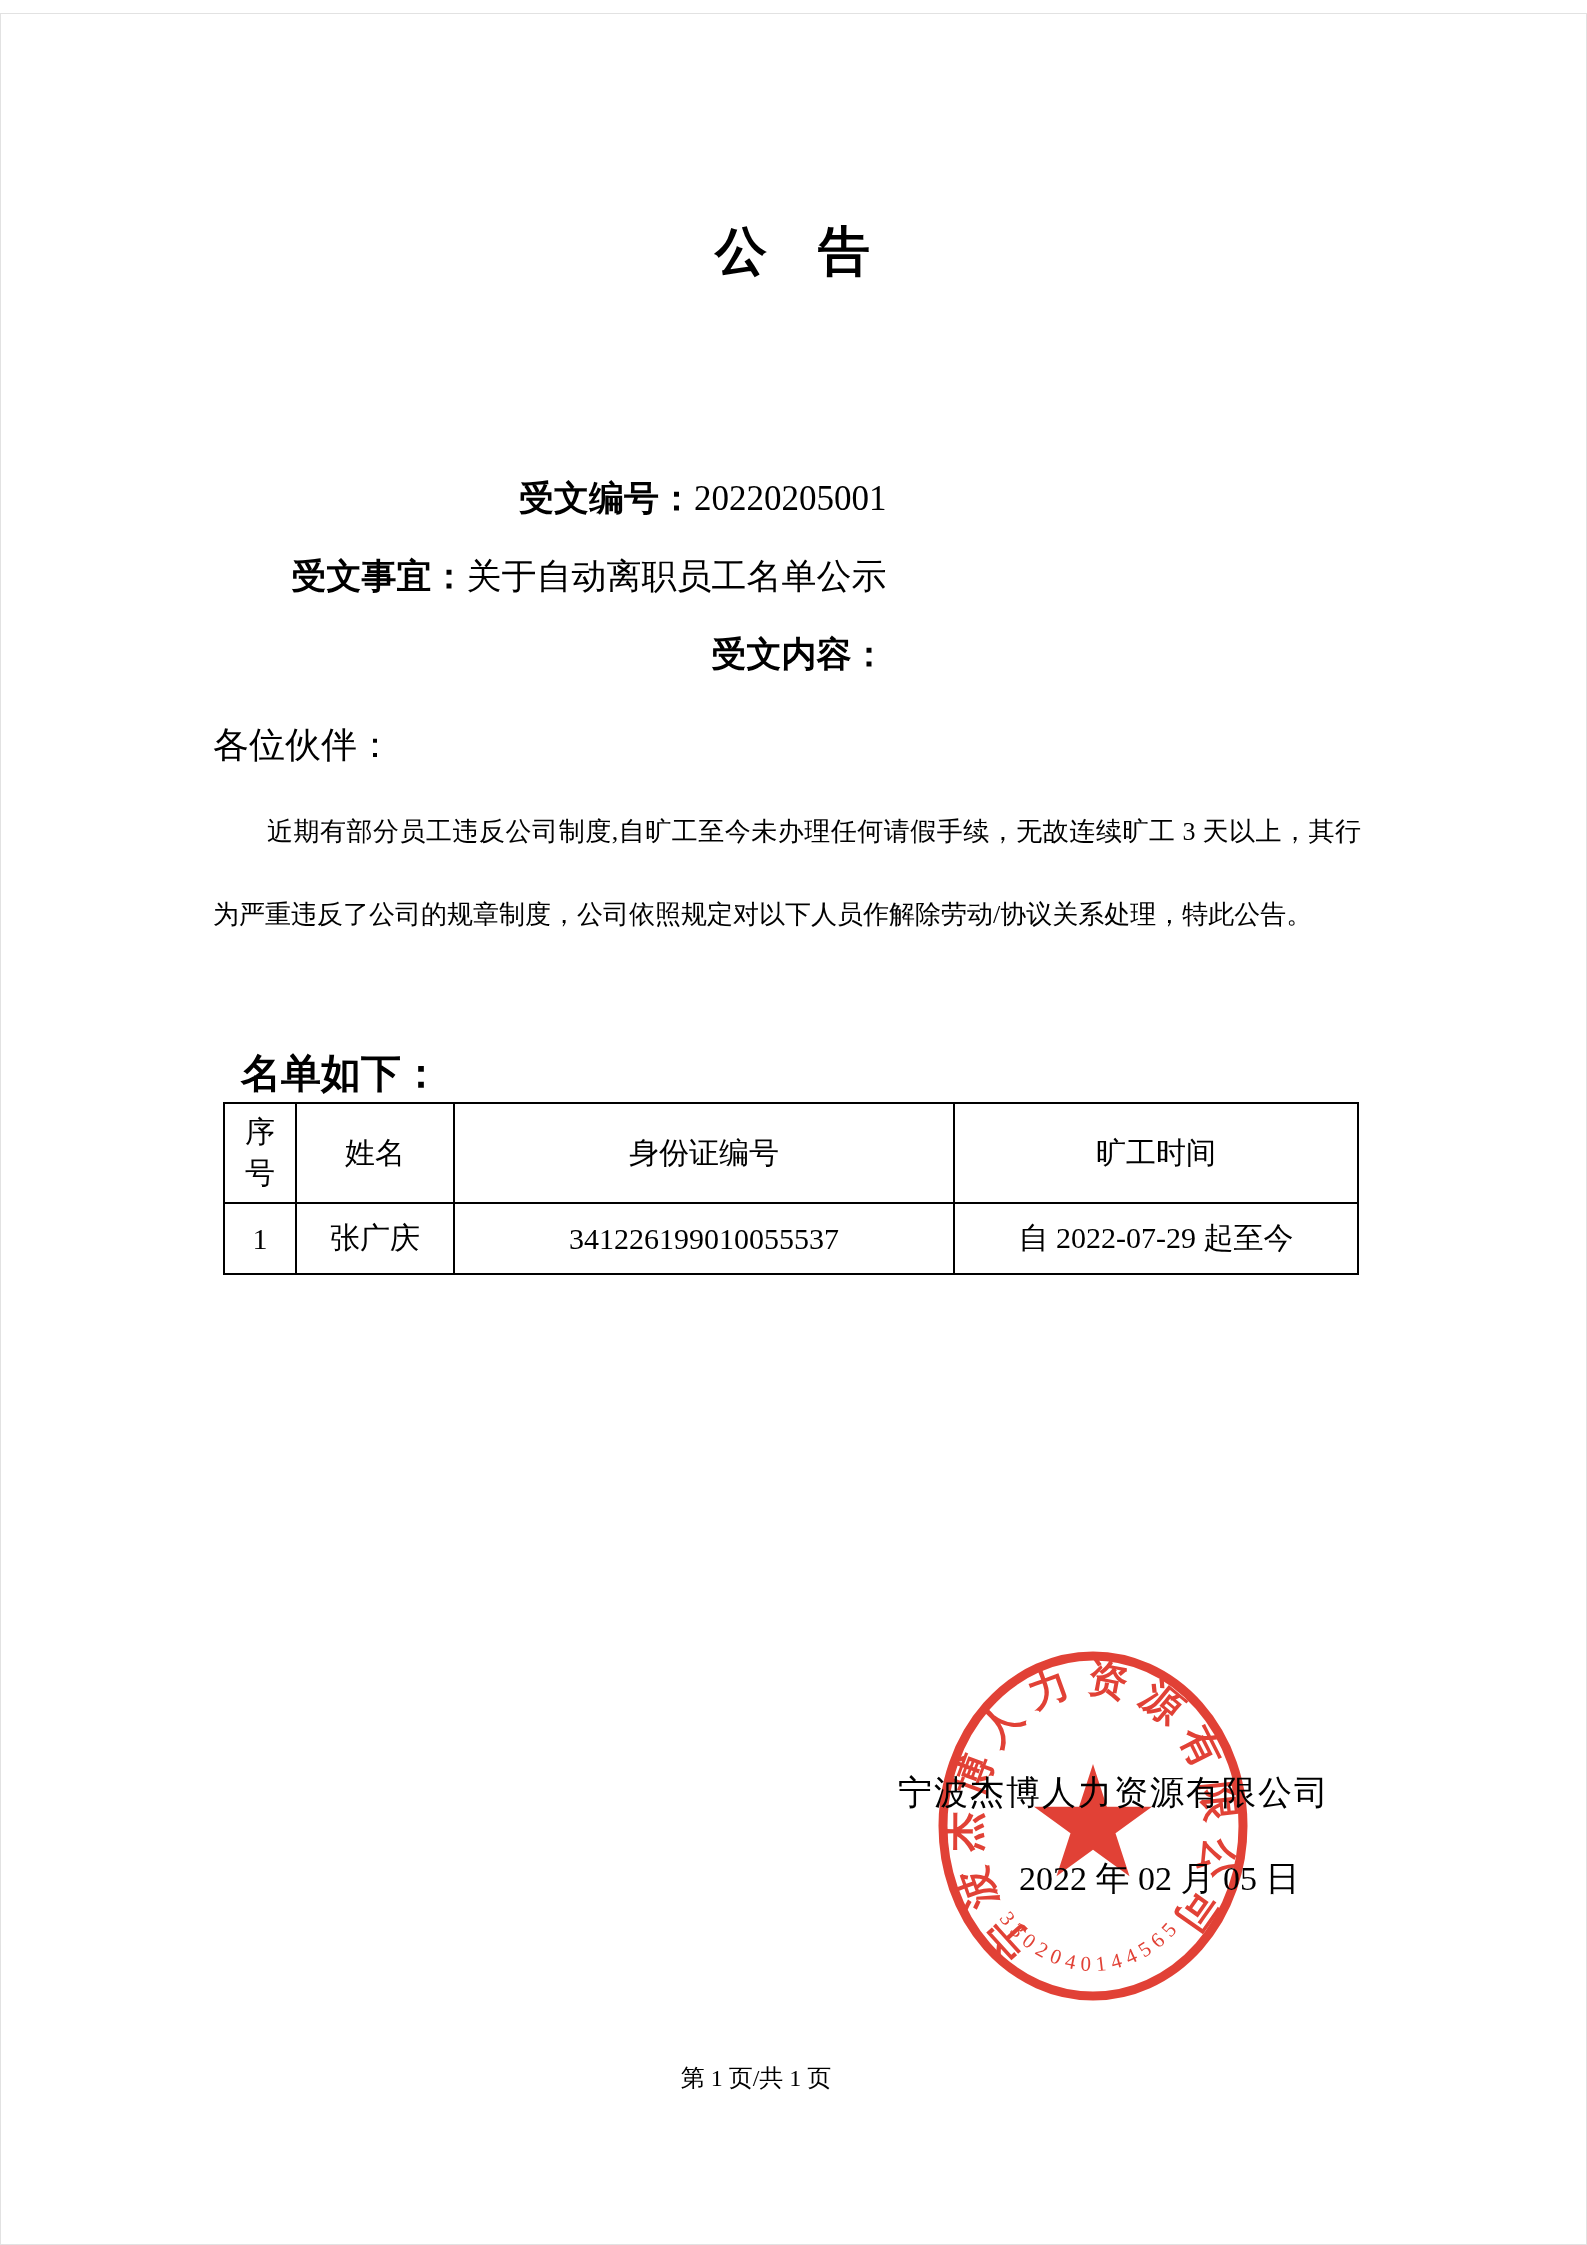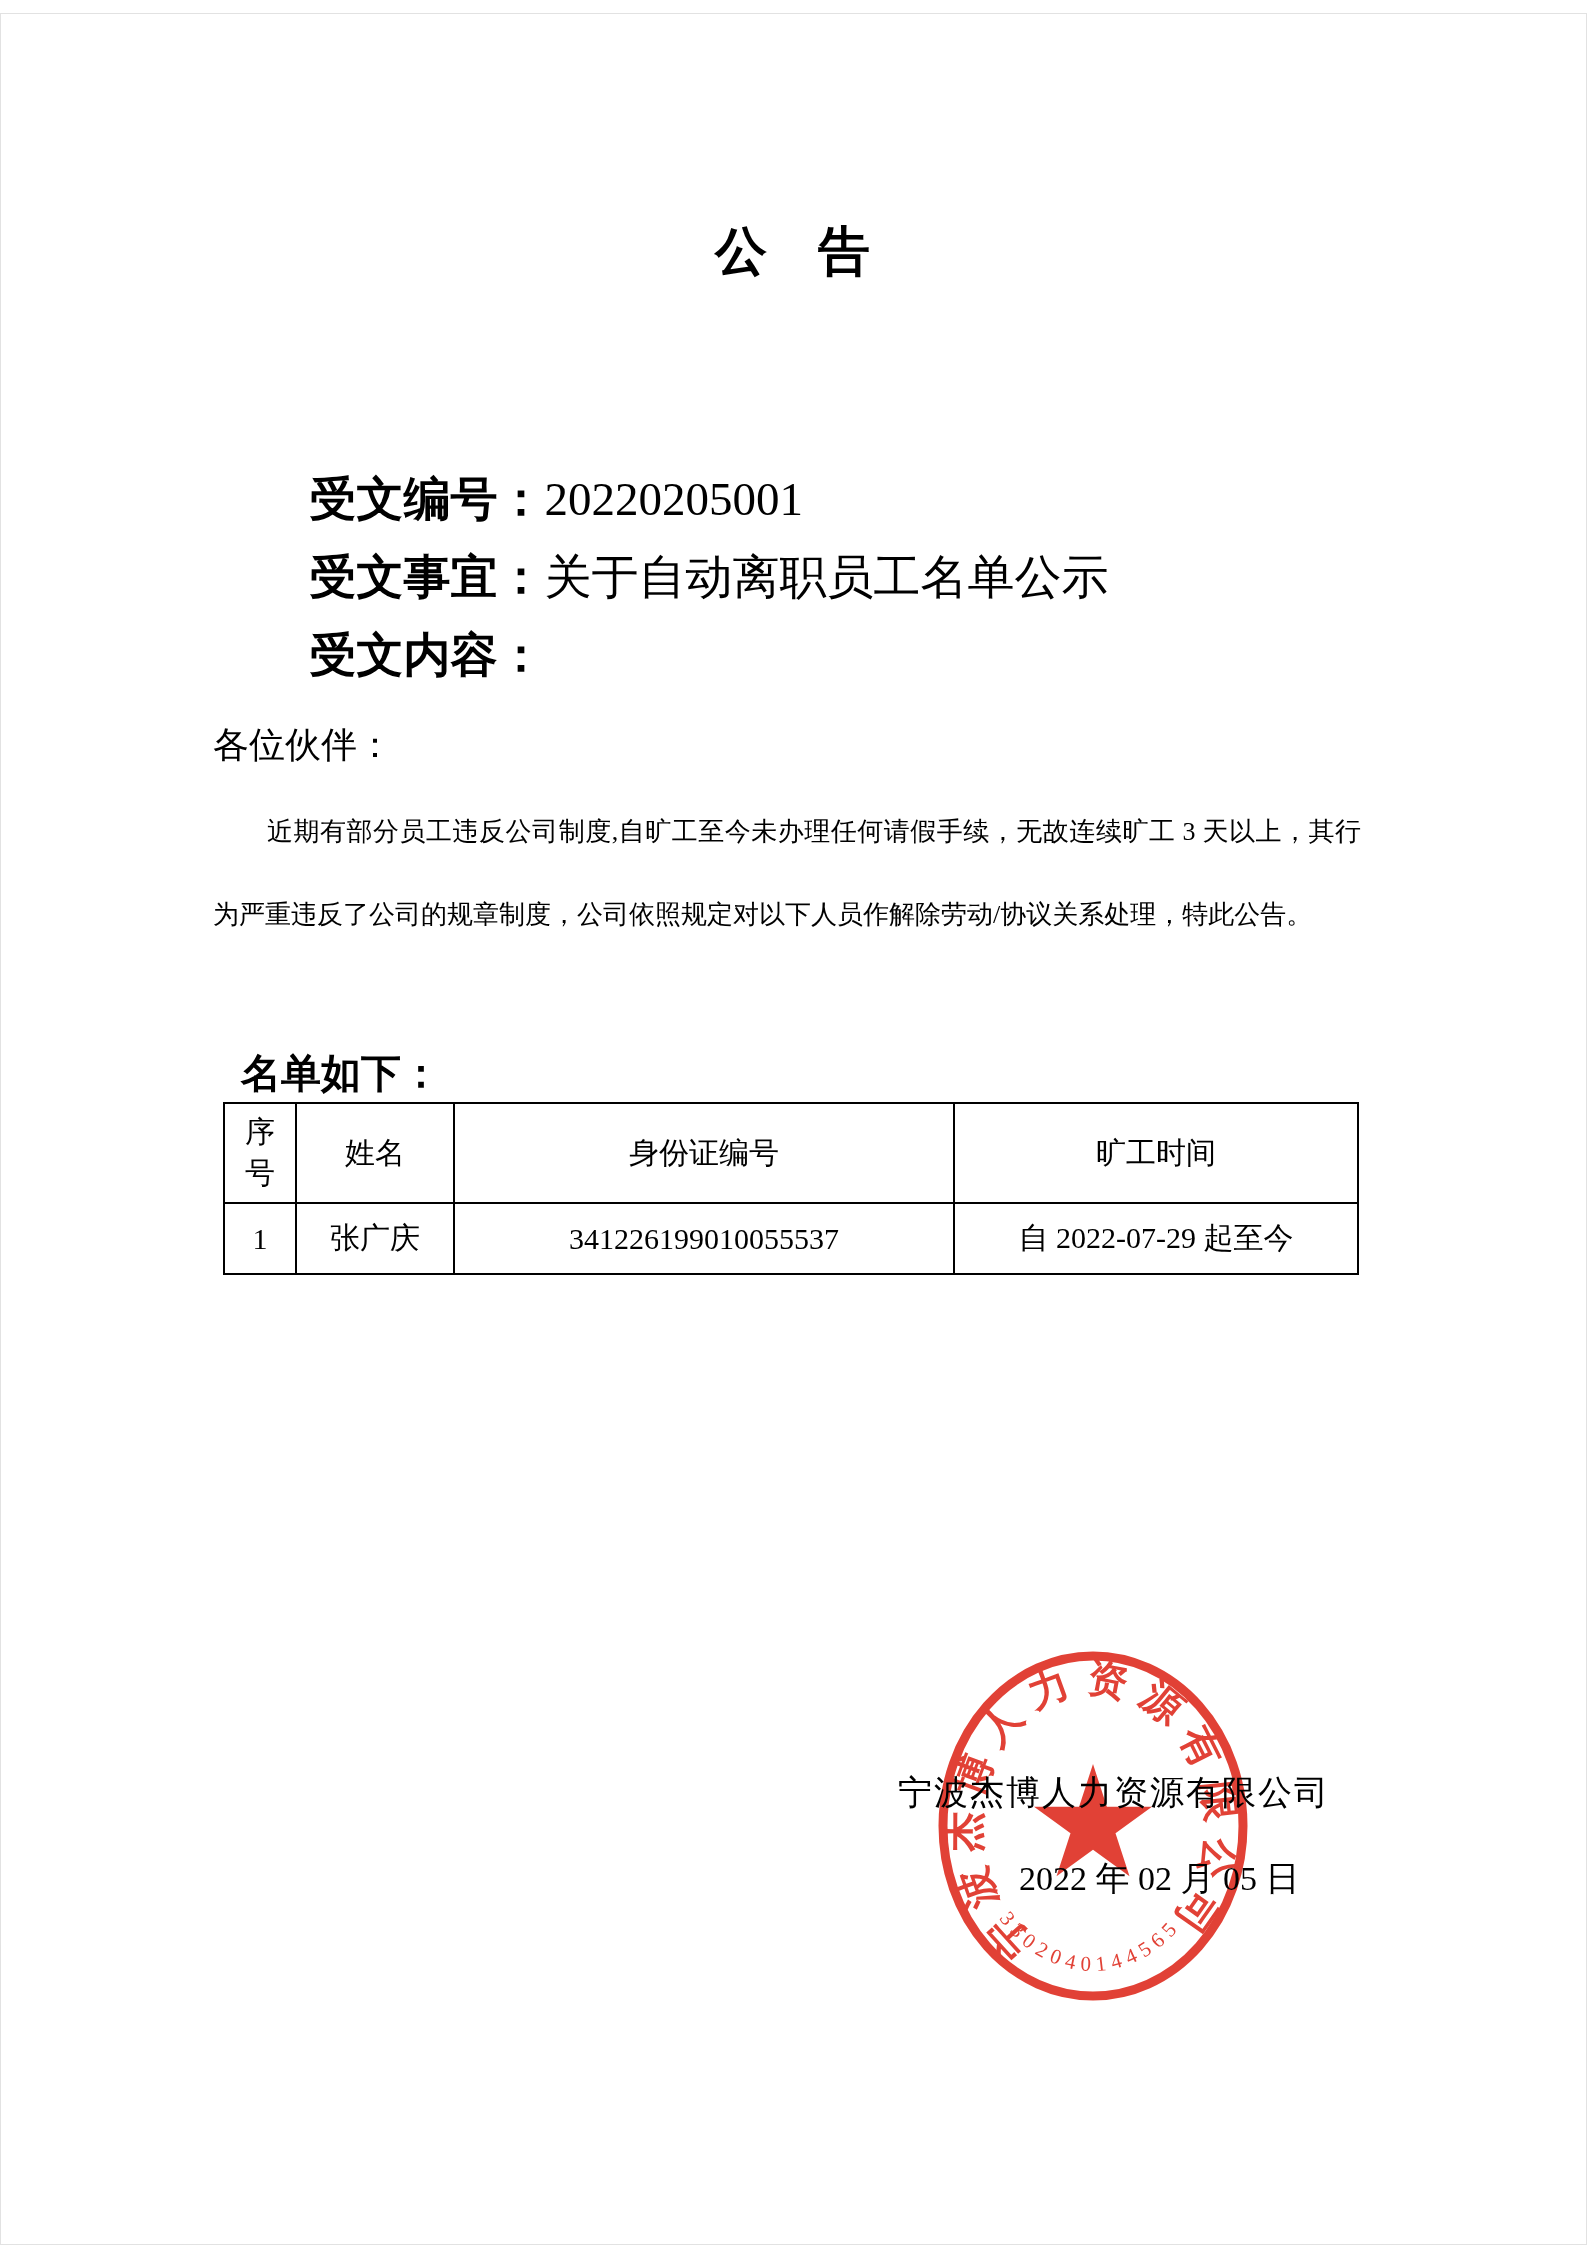--- a/index.html
+++ b/index.html
@@ -15,21 +15,21 @@
 
   .doc-title {
     position:absolute; top:203px; left:0; width:100%;
     text-align:center;
     font-size:52px; font-weight:bold;
     word-spacing:34px;
     letter-spacing:2px;
   }
 
   .fields { position:absolute; left:238px; top:368px; }
-  .field  { height:78px; line-height:78px; font-size:47px; white-space:pre; }
+  .field  { height:78px; line-height:78px; font-size:35px; white-space:pre;text-align:right; }
   .field .label { font-weight:bold; }
   .field .value { font-weight:normal; }
 
   .salutation {
     position:absolute; left:212px; top:692px;
     height:78px; line-height:78px; font-size:36px;
   }
 
   .body-par {
     position:absolute; left:212px; top:776px; width:1148px;
@@ -138,14 +138,15 @@
     <ellipse cx="175" cy="195" rx="150" ry="170" fill="none" stroke-width="9" stroke="#df3124"></ellipse>
     <polygon points="175,133 188.9,175.8 234.0,175.8 197.5,202.3 211.5,245.2 175,218.7 138.5,245.2 152.5,202.3 116.0,175.8 161.1,175.8" fill="#df3124"></polygon>
     <text font-size="40" letter-spacing="13" font-weight="bold" fill="#df3124">
       <textPath href="#ringPath" startOffset="6">宁波杰博人力资源有限公司</textPath>
     </text>
     <text font-size="21" letter-spacing="6" fill="#df3124">
       <textPath href="#serialPath" startOffset="28">3302040144565</textPath>
     </text>
   </svg>
 
+  <div class="page-footer">第 1 页/共 1 页</div>
 
 </div>
 
 </body></html>

